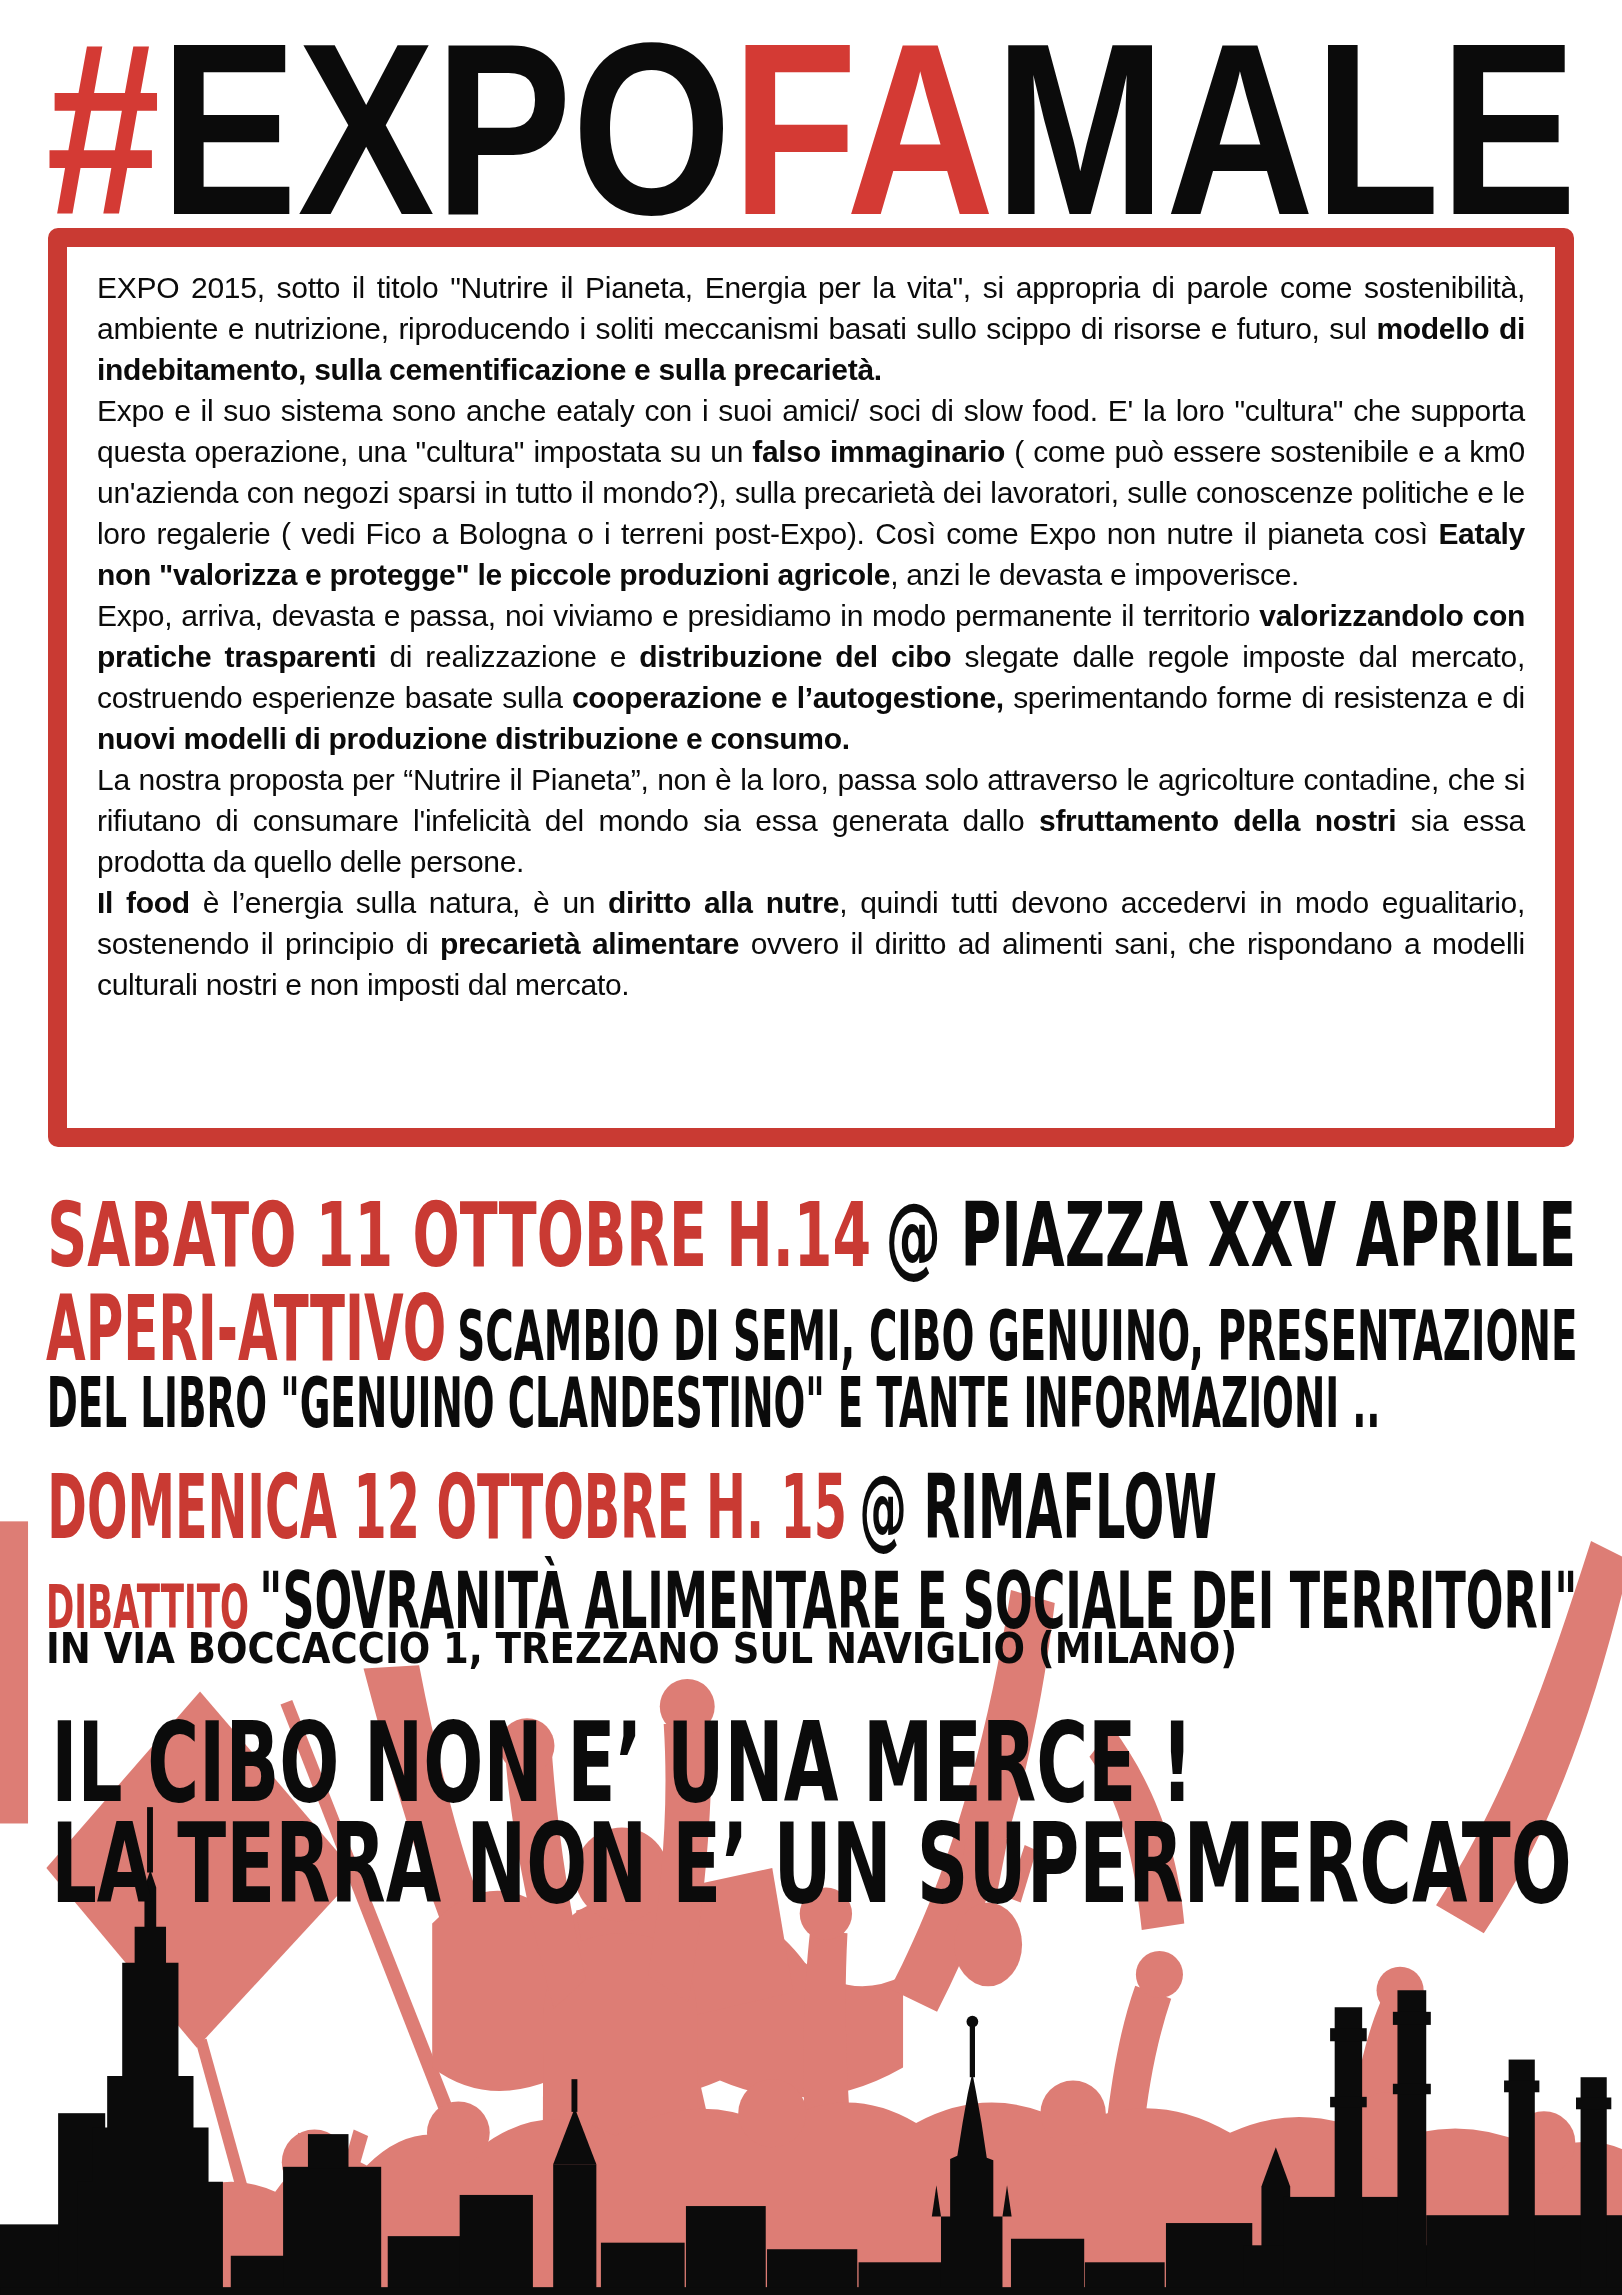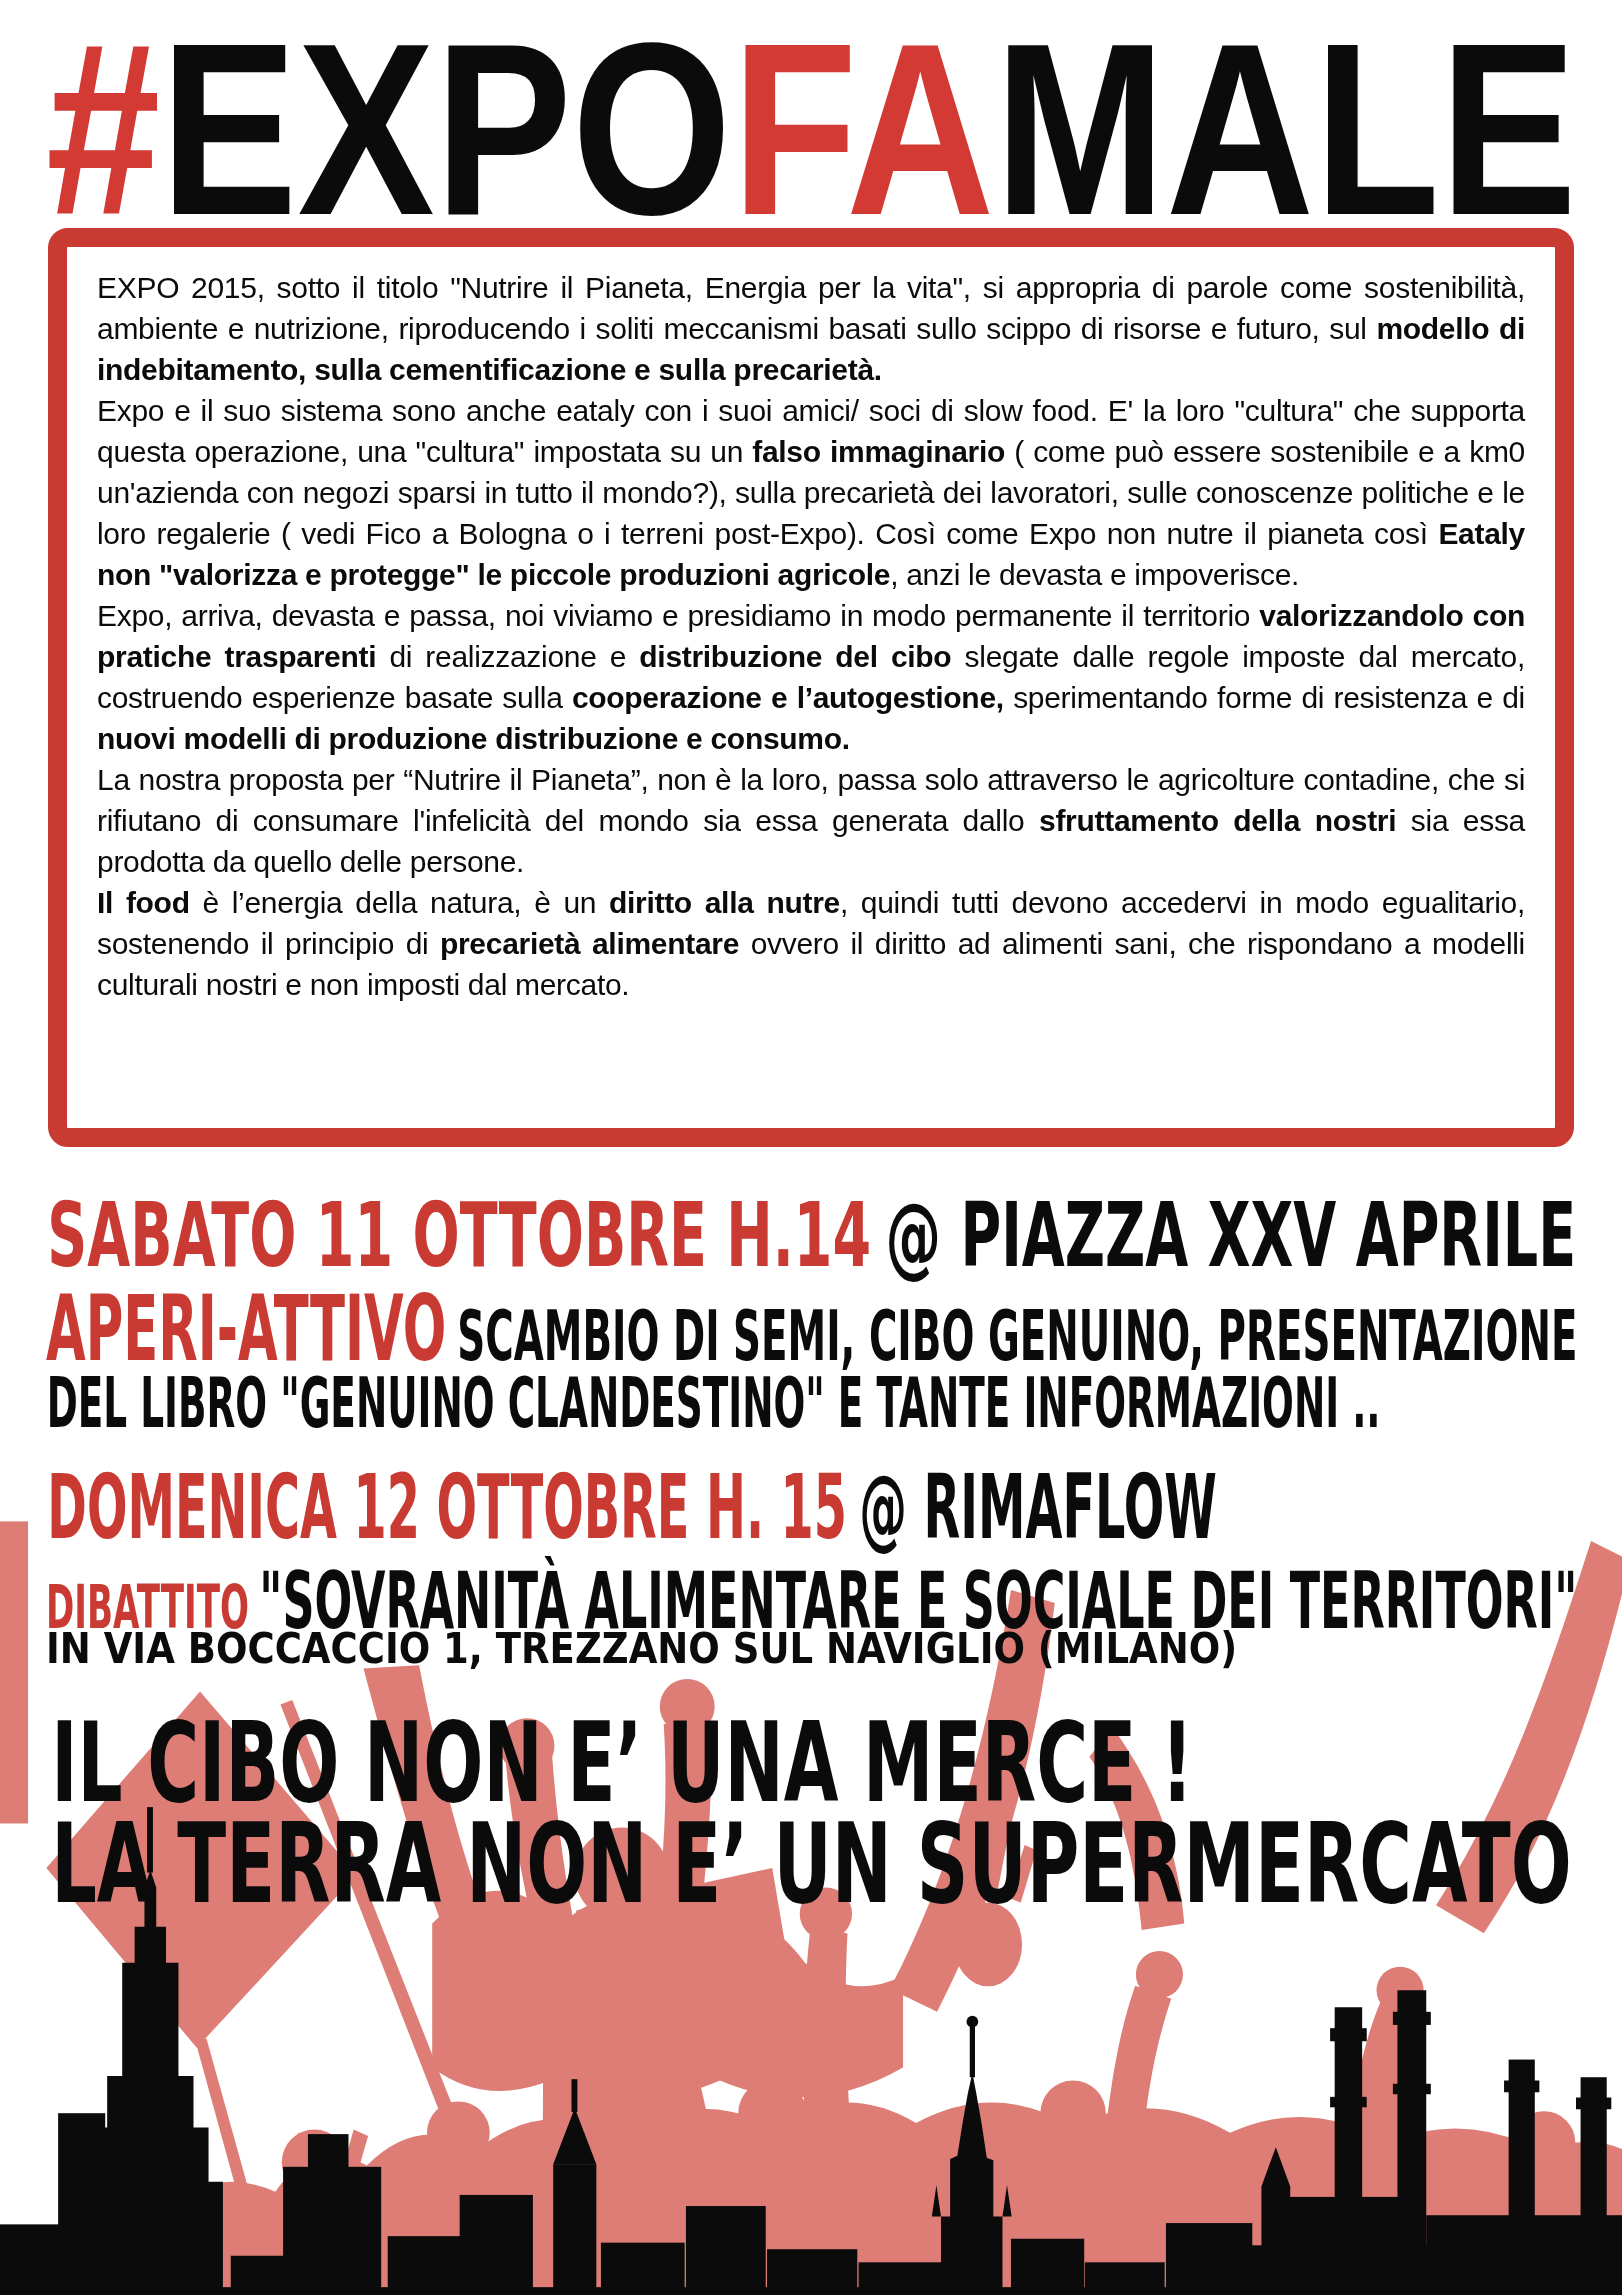--- a/index.html
+++ b/index.html
@@ -11,21 +11,21 @@
   *{margin:0;padding:0;box-sizing:border-box;}
   html,body{width:1623px;height:2295px;background:#ffffff;overflow:hidden;}
   body{font-family:"Liberation Sans",sans-serif;color:var(--ink);position:relative;}
   .abs{position:absolute;}
   
   #title-svg{left:46px;top:36px;z-index:3;}
   
   .manifesto-box{
     left:48px;top:228px;width:1526px;height:919px;
     border:19.6px solid var(--accent-red);
-    border-radius:20px;
+    border-radius:10px;
     padding:19.6px 30px;
     background:#ffffff;
     z-index:2;
     overflow:hidden;
   }
   .manifesto-box p{
     font-size:30px;line-height:41px;text-align:justify;
     letter-spacing:-0.3px;color:var(--ink);
   }
   .manifesto-box p span.bold{font-weight:700;}
@@ -48,21 +48,21 @@
     <tspan style="fill:var(--title-red)">#</tspan><tspan class="blk-t">EXPO</tspan><tspan style="fill:var(--title-red)">FA</tspan><tspan class="blk-t">MALE</tspan>
   </text>
 </svg>
 
 <div class="abs manifesto-box">
   <div>
       <p><span>EXPO 2015,  sotto il titolo "Nutrire il Pianeta, Energia per la vita", si appropria di parole come sostenibilità, ambiente e nutrizione, riproducendo i soliti meccanismi basati sullo scippo di risorse e futuro, sul </span><span class="bold">modello di indebitamento, sulla cementificazione e sulla precarietà.</span></p>
       <p><span>Expo e il suo sistema sono anche eataly con i suoi amici/ soci di slow food. E' la loro "cultura" che supporta questa operazione, una "cultura" impostata su un </span><span class="bold">falso immaginario</span><span> ( come può essere sostenibile e a km0 un'azienda con negozi sparsi in tutto il mondo?), sulla precarietà dei lavoratori, sulle conoscenze politiche e le loro regalerie ( vedi Fico a Bologna o i terreni post-Expo). Così come Expo non nutre il pianeta così </span><span class="bold">Eataly non "valorizza e protegge" le piccole produzioni agricole</span><span>, anzi le devasta e impoverisce.</span></p>
       <p><span>Expo, arriva, devasta e passa, noi viviamo e presidiamo in modo permanente il territorio </span><span class="bold">valorizzandolo con pratiche trasparenti</span><span> di realizzazione e </span><span class="bold">distribuzione del cibo</span><span> slegate dalle regole imposte dal mercato, costruendo esperienze basate sulla </span><span class="bold">cooperazione e l’autogestione,</span><span> sperimentando forme di resistenza e di </span><span class="bold">nuovi modelli di produzione distribuzione e consumo.</span></p>
       <p><span>La nostra proposta per “Nutrire il Pianeta”, non è la loro, passa solo attraverso le agricolture contadine, che si rifiutano di consumare l'infelicità del mondo sia essa generata dallo </span><span class="bold">sfruttamento della nostri</span><span> sia essa prodotta da quello delle persone.</span></p>
-      <p><span class="bold">Il food</span><span> è l’energia della natura, è un </span><span class="bold">diritto alla nutre</span><span>, quindi tutti devono accedervi in modo egualitario, sostenendo il principio di </span><span class="bold">precarietà alimentare</span><span> ovvero il diritto ad alimenti sani, che rispondano a modelli culturali nostri e non imposti dal mercato.</span></p>
+      <p><span class="bold">Il food</span><span> è l’energia sulla natura, è un </span><span class="bold">diritto alla nutre</span><span>, quindi tutti devono accedervi in modo egualitario, sostenendo il principio di </span><span class="bold">precarietà alimentare</span><span> ovvero il diritto ad alimenti sani, che rispondano a modelli culturali nostri e non imposti dal mercato.</span></p>
     </div>
 </div>
 
 <svg id="illustration" class="abs" width="1623" height="790" viewBox="0 0 2480 1208">
   <g class="crowd">
 
     <rect x="-6" y="25" width="48" height="462"></rect>
 
     <polygon points="70,555 305,285 545,565 300,830"></polygon>
     <path d="M298 820 L315 816 L408 1150 L390 1155 Z"></path>

